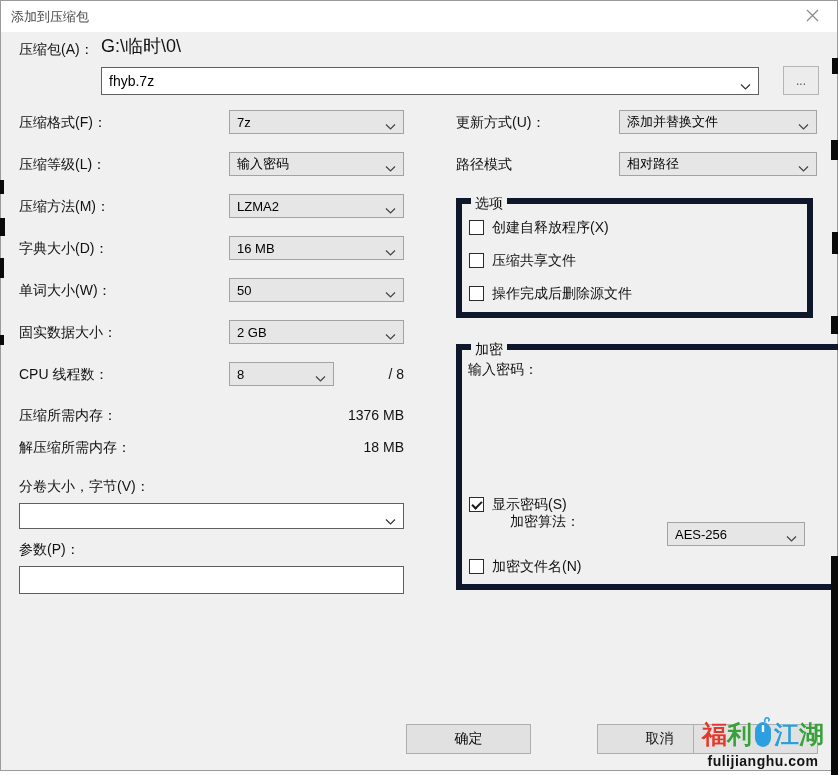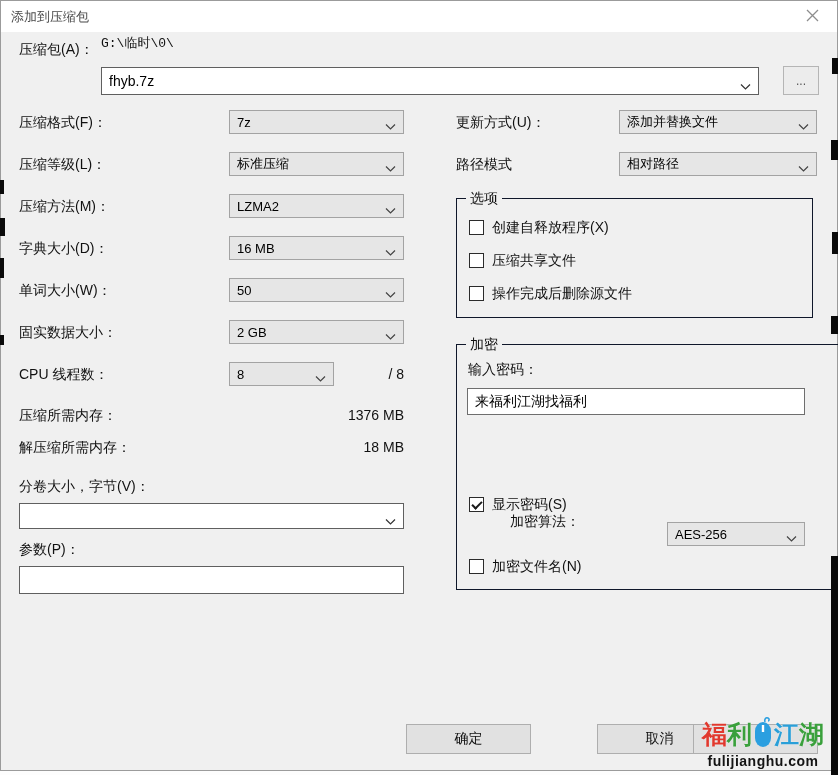--- a/index.html
+++ b/index.html
@@ -14,36 +14,36 @@
   #stage { position:relative; width:838px; height:775px; background:#fdfdfd; }
   #dialog {
     position:absolute; left:0; top:0; width:838px; height:771px;
     background:#f0f0f0; border:1px solid #9b9b9b;
   }
   .abs { position:absolute; }
   .titlebar { left:0; top:0; width:836px; height:31px; background:#ffffff; }
   .title-text { left:10px; top:0; height:36px; line-height:31px; font-size:13px; color:#4a4a4a; }
   .close-btn { right:8px; top:0; width:34px; height:31px; display:flex; align-items:center; justify-content:center; }
   .label { font-size:14px; color:#111; white-space:nowrap; }
-  .small { font-size:13px;font-family:Liberation Mono, monospace; }
+  .small { font-size:18px; }
 
   .combo-edit, .text-input {
     background:#fff; border:1px solid #5f5f5f; display:flex; align-items:center;
     font-size:14px; padding-left:7px; color:#000;
   }
   .dropdown {
     background:#e6e6e6; border:1px solid #a3a3a3; display:flex; align-items:center;
     font-size:13px; padding-left:7px; color:#000;
   }
   .chev { position:absolute; right:7px; top:50%; transform:translateY(-50%); width:11px; height:7px; }
   .browse-btn {
     background:#ececec; border:1px solid #b5b5b5; display:flex; align-items:center; justify-content:center;
     font-size:12px; color:#555;
   }
-  .groupbox { border:1px solid #0f172a; }
+  .groupbox { border:6px solid #0f172a; }
   .group-legend {
     position:absolute; top:-9px; left:9px; background:#f0f0f0; padding:0 4px;
     font-size:14px; color:#111;
   }
   .checkbox {
     position:absolute; width:15px; height:15px; background:#fff; border:1px solid #2b2b2b;
   }
   .checkbox.checked::after {
     content:""; position:absolute; left:2px; top:3px; width:8px; height:4px;
     border-left:2px solid #1a1a1a; border-bottom:2px solid #1a1a1a; transform:rotate(-45deg);
@@ -99,21 +99,21 @@
   <div class="abs label" style="left:18px; top:323px;">固实数据大小：</div>
   <div class="abs label" style="left:18px; top:365px;">CPU 线程数：</div>
 
   <div class="abs dropdown" style="left:228px; top:109px; width:175px; height:24px;">
     <span>7z</span>
     <span class="chev"><svg width="11" height="7" viewBox="0 0 11 7">
             <path d="M1 1l4.5 4.5L10 1" fill="none" stroke="#444" stroke-width="1.2"></path>
           </svg></span>
   </div>
   <div class="abs dropdown" style="left:228px; top:151px; width:175px; height:24px;">
-    <span>标准压缩</span>
+    <span>输入密码</span>
     <span class="chev"><svg width="11" height="7" viewBox="0 0 11 7">
             <path d="M1 1l4.5 4.5L10 1" fill="none" stroke="#444" stroke-width="1.2"></path>
           </svg></span>
   </div>
   <div class="abs dropdown" style="left:228px; top:193px; width:175px; height:24px;">
     <span>LZMA2</span>
     <span class="chev"><svg width="11" height="7" viewBox="0 0 11 7">
             <path d="M1 1l4.5 4.5L10 1" fill="none" stroke="#444" stroke-width="1.2"></path>
           </svg></span>
   </div>
@@ -183,23 +183,20 @@
   <div class="abs cb-label" style="left:491px; top:218px;">创建自释放程序(X)</div>
   <div class="checkbox" style="left:468px; top:252px;"></div>
   <div class="abs cb-label" style="left:491px; top:251px;">压缩共享文件</div>
   <div class="checkbox" style="left:468px; top:285px;"></div>
   <div class="abs cb-label" style="left:491px; top:284px;">操作完成后删除源文件</div>
 
   <div class="abs groupbox" style="left:455px; top:343px; width:422px; height:246px;">
     <div class="group-legend">加密</div>
   </div>
   <div class="abs label" style="left:467px; top:360px;">输入密码：</div>
-  <div class="abs text-input" style="left:466px; top:387px; width:338px; height:27px; border-color:#6e6e6e;">
-    <span>来福利江湖找福利</span>
-  </div>
   <div class="checkbox checked" style="left:468px; top:496px;"></div>
   <div class="abs cb-label" style="left:491px; top:495px;">显示密码(S)</div>
   <div class="abs label" style="left:467px; top:512px;margin-left:42px;">加密算法：</div>
   <div class="abs dropdown" style="left:666px; top:521px; width:138px; height:24px;">
     <span>AES-256</span>
     <span class="chev"><svg width="11" height="7" viewBox="0 0 11 7">
             <path d="M1 1l4.5 4.5L10 1" fill="none" stroke="#444" stroke-width="1.2"></path>
           </svg></span>
   </div>
   <div class="checkbox" style="left:468px; top:558px;"></div>

